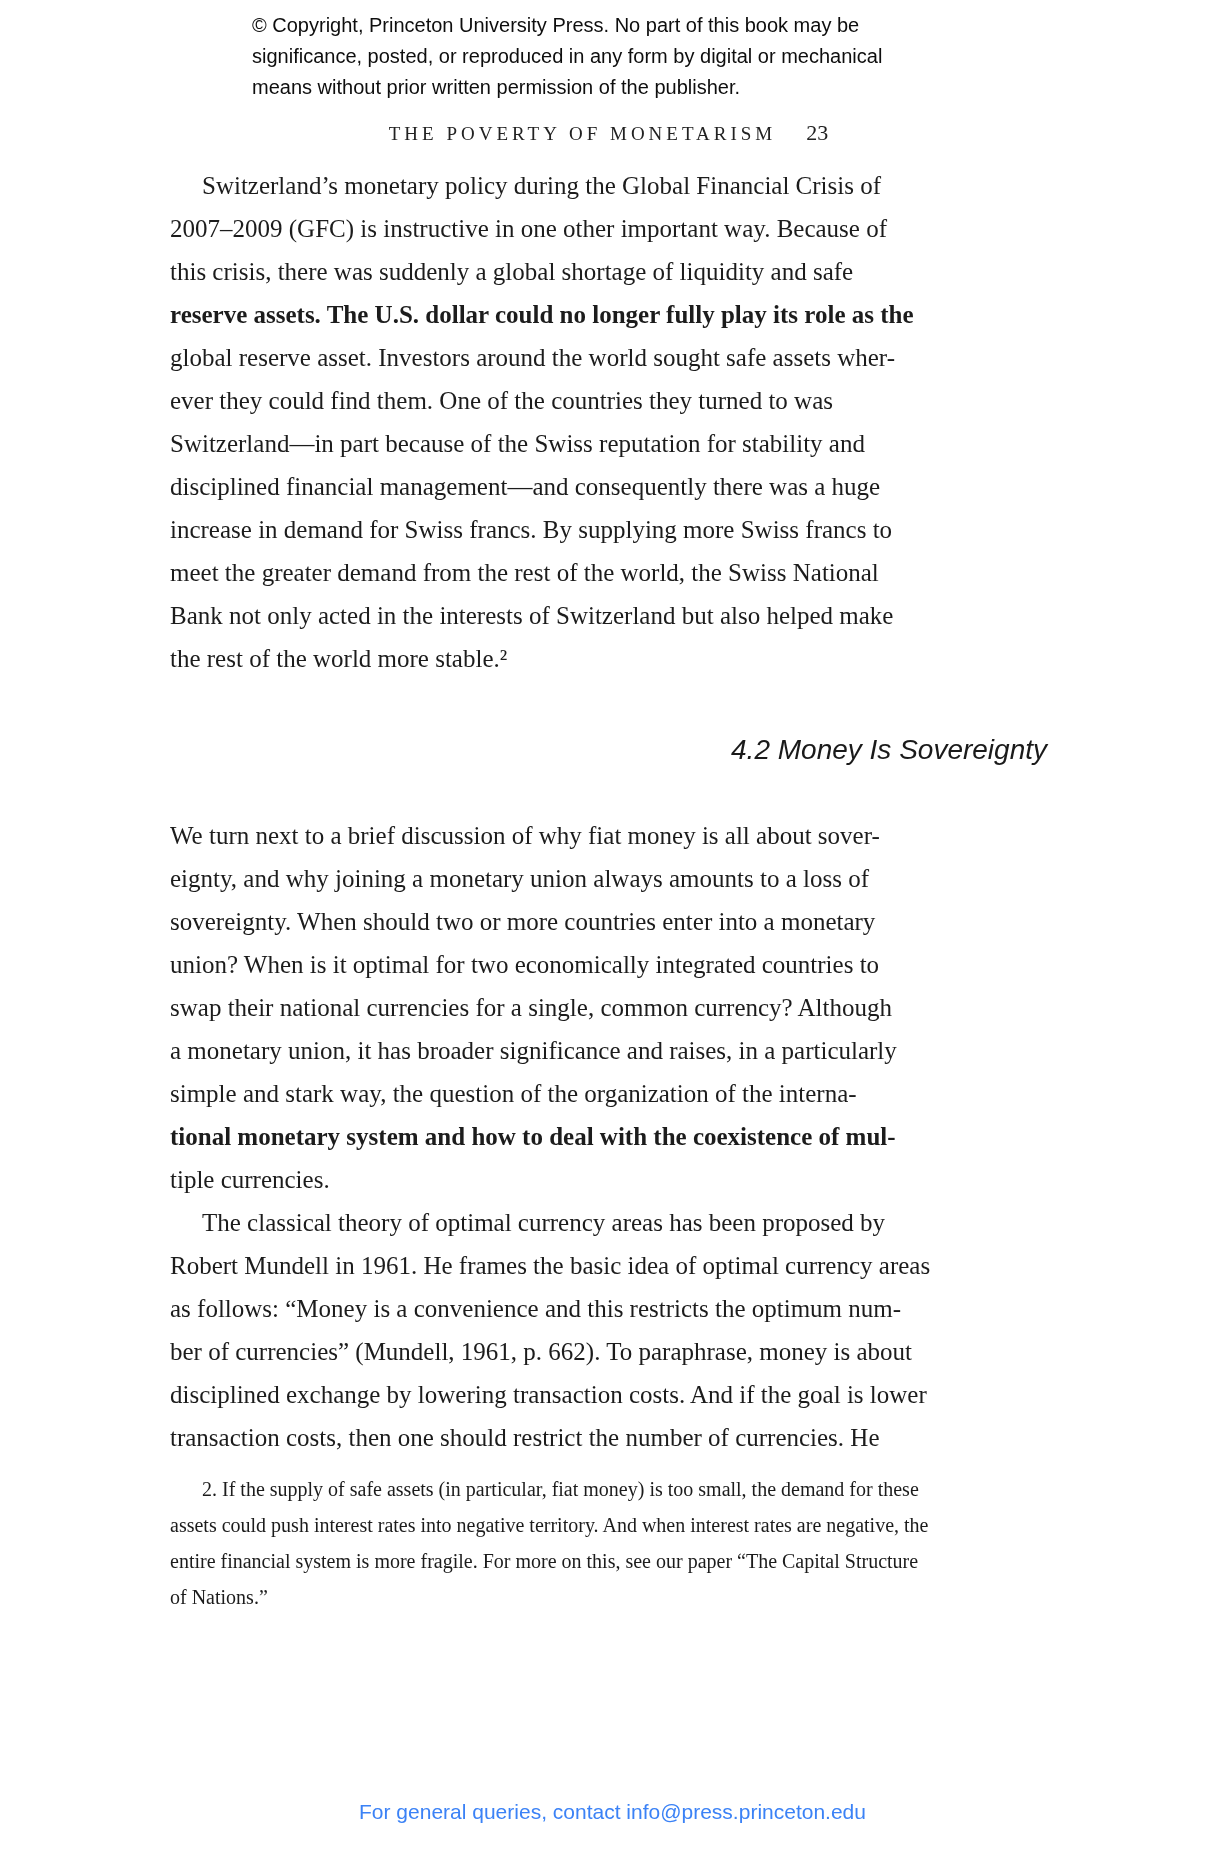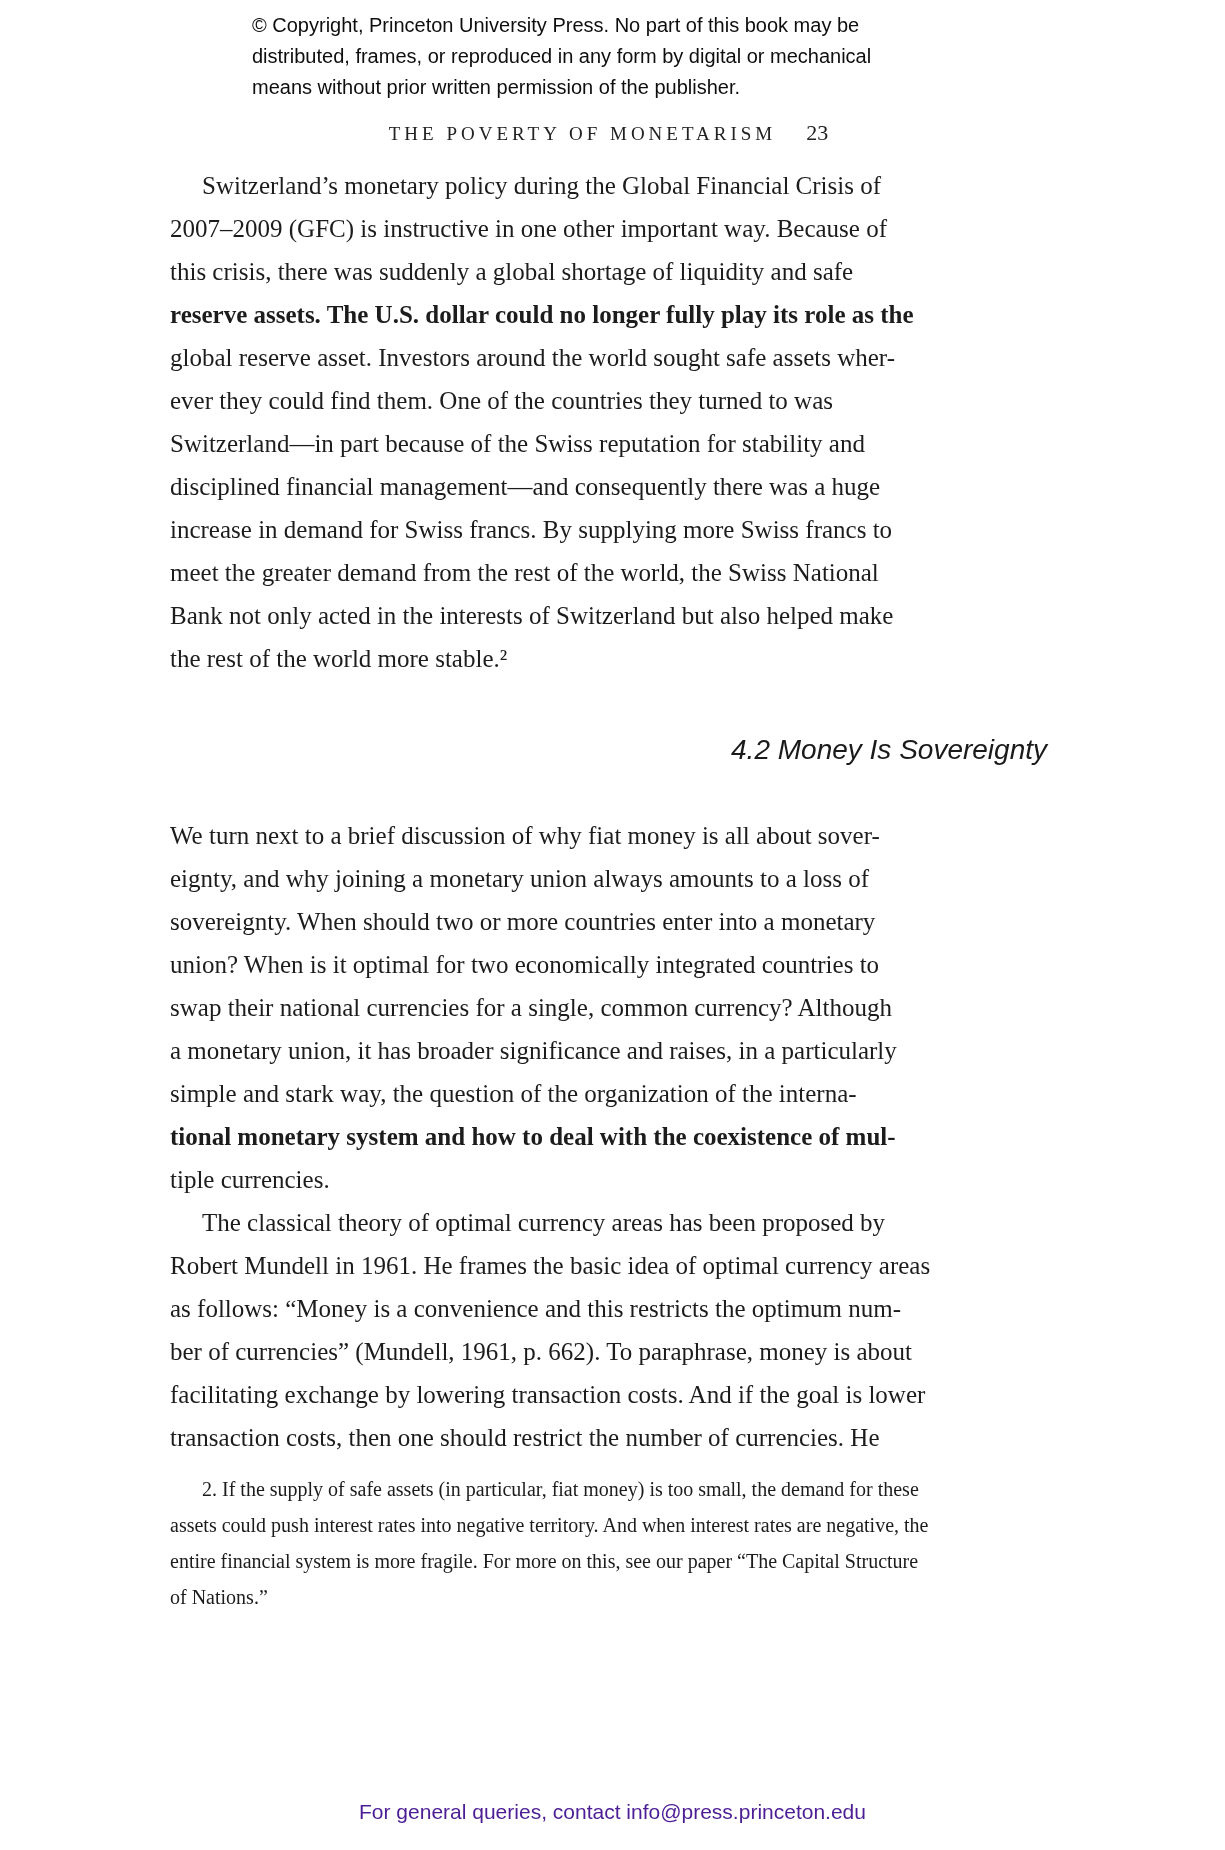--- a/index.html
+++ b/index.html
@@ -51,29 +51,29 @@
     font-size:20px;line-height:36px;
   }
   .footnote .pline{
     display:block;white-space:nowrap;width:877px;overflow:hidden;
   }
   .footer-line{
     position:absolute;left:0;top:1800px;width:1225px;
     text-align:center;
     font-family:"Liberation Sans",sans-serif;
     font-size:21px;
-    color:#4c1d95;
+    color:#3b82f6;
   }
 </style>
 </head>
 <body>
 
 <div class="copyright">
     <div class="pline">© Copyright, Princeton University Press. No part of this book may be</div>
-    <div class="pline">distributed, frames, or reproduced in any form by digital or mechanical</div>
+    <div class="pline">significance, posted, or reproduced in any form by digital or mechanical</div>
     <div class="pline">means without prior written permission of the publisher.</div>
   </div>
 
 <div class="running-head">
   <span class="head-title">THE POVERTY OF MONETARISM</span>
   <span class="folio">23</span>
 </div>
 
 <div class="body-text">
   <div class="para">
@@ -100,21 +100,21 @@
       <div class="pline" style="word-spacing: 0px;">a monetary union, it has broader significance and raises, in a particularly</div>
       <div class="pline" style="word-spacing: 0px;">simple and stark way, the question of the organization of the interna-</div>
       <div class="pline" style="word-spacing: 0px; font-weight: bold;">tional monetary system and how to deal with the coexistence of mul-</div>
       <div class="pline">tiple currencies.</div>
     </div>
   <div class="para">
       <div class="pline indent" style="word-spacing: 0px;">The classical theory of optimal currency areas has been proposed by</div>
       <div class="pline" style="word-spacing: 0px;">Robert Mundell in 1961. He frames the basic idea of optimal currency areas</div>
       <div class="pline" style="word-spacing: 0px;">as follows: “Money is a convenience and this restricts the optimum num-</div>
       <div class="pline" style="word-spacing: 0px;">ber of currencies” (Mundell, 1961, p. 662). To paraphrase, money is about</div>
-      <div class="pline" style="word-spacing: 0px;">facilitating exchange by lowering transaction costs. And if the goal is lower</div>
+      <div class="pline" style="word-spacing: 0px;">disciplined exchange by lowering transaction costs. And if the goal is lower</div>
       <div class="pline" style="word-spacing: 0px;">transaction costs, then one should restrict the number of currencies. He</div>
     </div>
   <div class="footnote">
       <div class="pline indent" style="word-spacing: 0px;">2. If the supply of safe assets (in particular, fiat money) is too small, the demand for these</div>
       <div class="pline" style="word-spacing: 0px;">assets could push interest rates into negative territory. And when interest rates are negative, the</div>
       <div class="pline" style="word-spacing: 0px;">entire financial system is more fragile. For more on this, see our paper “The Capital Structure</div>
       <div class="pline">of Nations.”</div>
     </div>
 </div>
 

